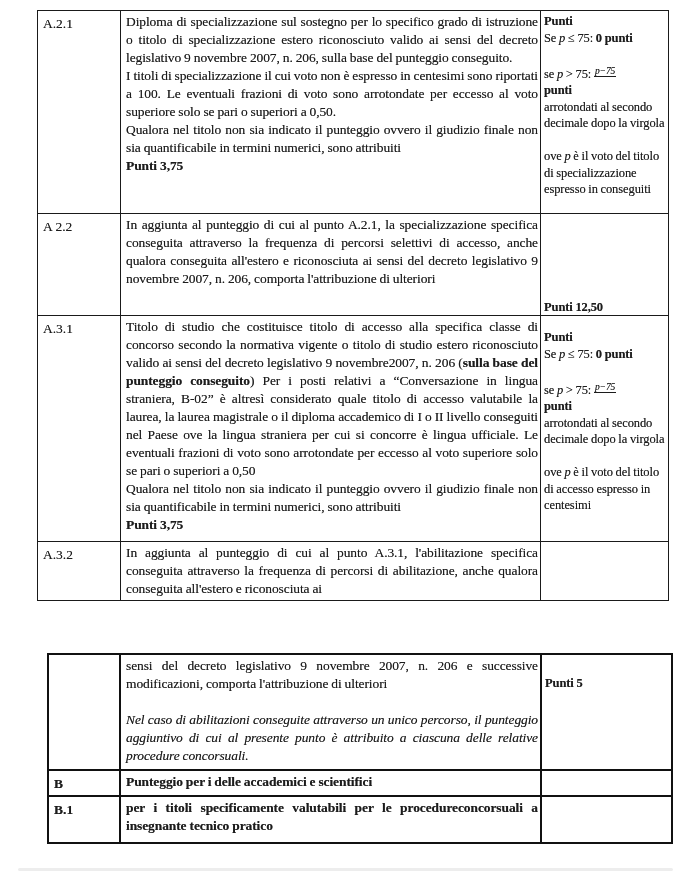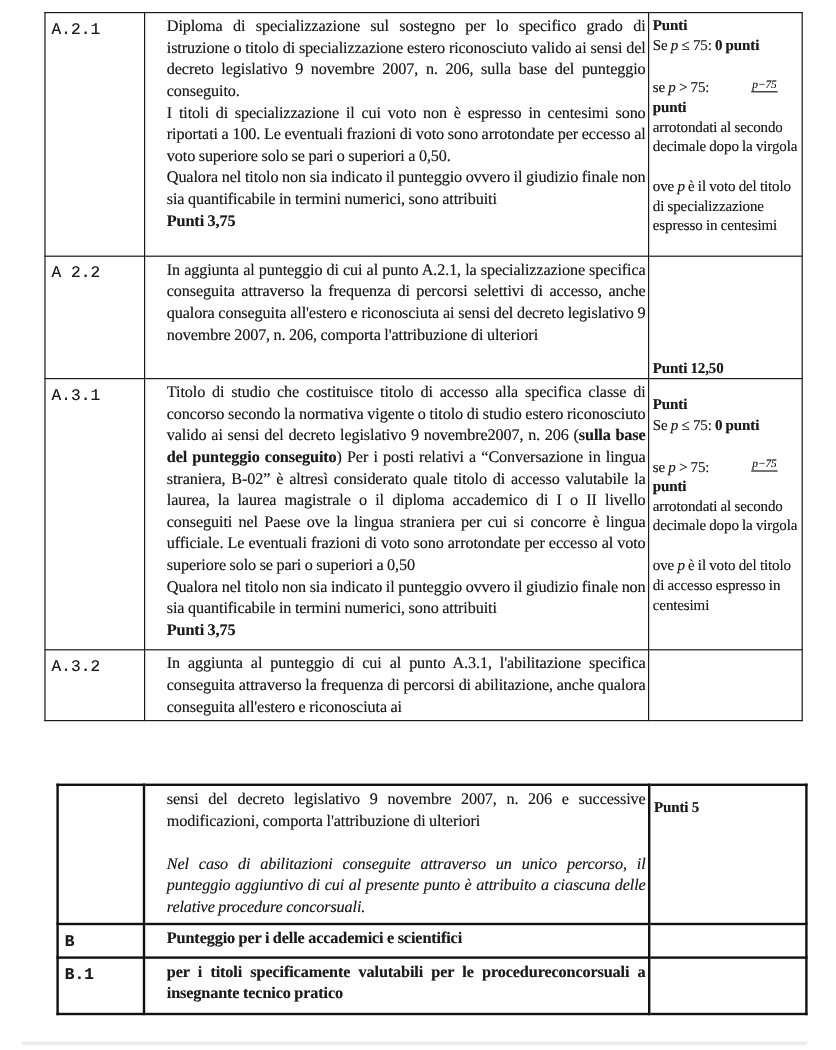--- a/index.html
+++ b/index.html
@@ -10,21 +10,21 @@
     color:#1c1c1c;
     -webkit-font-smoothing:antialiased;
   }
   .doc-table{
     position:absolute;
     border-collapse:collapse;
     table-layout:fixed;
   }
   .doc-table td{
     vertical-align:top;
-    padding:2px 2px 2px 18px;
+    padding:2px 2px 2px 5px;
     font-size:13.5px;
     line-height:18px;
     overflow:hidden;
   }
   #section-1{left:37px;top:10px;width:631px;}
   #section-1 td{border:1.5px solid #1a1a1a;}
   #section-2{left:47px;top:653px;width:624px;}
   #section-2 td{border:2.5px solid #111111;}
 
   td.code-cell{padding:4px 2px 2px 5px;}
@@ -38,23 +38,22 @@
   }
   .points-cell .para{text-align:left;}
   .b{font-weight:bold;}
   .i{font-style:italic;}
   .f{
     font-size:9.5px;
     font-style:italic;
     border-bottom:1px solid #1c1c1c;
     vertical-align:4px;
     padding:0 1px;
-    margin-left:32px;
   }
-  .code-text{text-shadow:0 0 0.5px rgba(20,20,20,0.55);font-family:Liberation Mono, monospace;}
+  .code-text{text-shadow:0 0 0.5px rgba(20,20,20,0.55);}
   #bottom-smudge{
     position:absolute;left:18px;top:868px;width:655px;height:3px;
     background:rgba(0,0,0,0.07);
     border-radius:2px;
   }
 </style>
 </head>
 <body>
 
 <table class="doc-table" id="section-1">
@@ -73,21 +72,21 @@
           <div class="para"><span class="b">Punti 3,75</span></div>
         </td>
     <td class="points-cell">
           <div class="para"><span class="b">Punti</span></div>
           <div class="para"><span>Se </span><span class="i">p</span><span> ≤ 75: </span><span class="b">0 punti</span></div>
           <div class="para"><span>&nbsp;</span></div>
           <div class="para"><span>se </span><span class="i">p</span><span> &gt; 75: </span><span class="f">p−75</span></div>
           <div class="para"><span class="b">punti</span></div>
           <div class="para"><span>arrotondati al secondo decimale dopo la virgola</span></div>
           <div class="para"><span>&nbsp;</span></div>
-          <div class="para"><span>ove </span><span class="i">p</span><span> è il voto del titolo di specializzazione espresso in centesimi</span></div>
+          <div class="para"><span>ove </span><span class="i">p</span><span> è il voto del titolo di specializzazione espresso in conseguiti</span></div>
         </td>
   </tr>
       <tr style="height: 102px;">
     <td class="code-cell"><span class="code-text">A 2.2</span></td>
     <td class="body-cell">
           <div class="para"><span>In aggiunta al punteggio di cui al punto A.2.1, la specializzazione specifica conseguita attraverso la frequenza di percorsi selettivi di accesso, anche qualora conseguita all'estero e riconosciuta ai sensi del decreto legislativo 9 novembre 2007, n. 206, comporta l'attribuzione di ulteriori</span></div>
         </td>
     <td class="points-cell" style="vertical-align: bottom; padding-bottom: 0;">
           <div class="para"><span class="b">Punti 12,50</span></div>
         </td>
@@ -127,21 +126,21 @@
       <col style="width:131px">
   </colgroup>
   <tbody>
       <tr style="height: 116px;">
     <td class="code-cell"><span class="code-text"></span></td>
     <td class="body-cell">
           <div class="para"><span>sensi del decreto legislativo 9 novembre 2007, n. 206 e successive modificazioni, comporta l'attribuzione di ulteriori</span></div>
           <div class="para"><span>&nbsp;</span></div>
           <div class="para"><span class="i">Nel caso di abilitazioni conseguite attraverso un unico percorso, il punteggio aggiuntivo di cui al presente punto è attribuito a ciascuna delle relative procedure concorsuali.</span></div>
         </td>
-    <td class="points-cell" style="padding-top: 10px;">
+    <td class="points-cell" style="padding-top: 20px;">
           <div class="para"><span class="b">Punti 5</span></div>
         </td>
   </tr>
       <tr style="height: 25px;">
     <td class="code-cell"><span class="code-text b">B</span></td>
     <td class="body-cell">
           <div class="para"><span class="b">Punteggio per i delle accademici e scientifici</span></div>
         </td>
     <td class="points-cell"></td>
   </tr>

